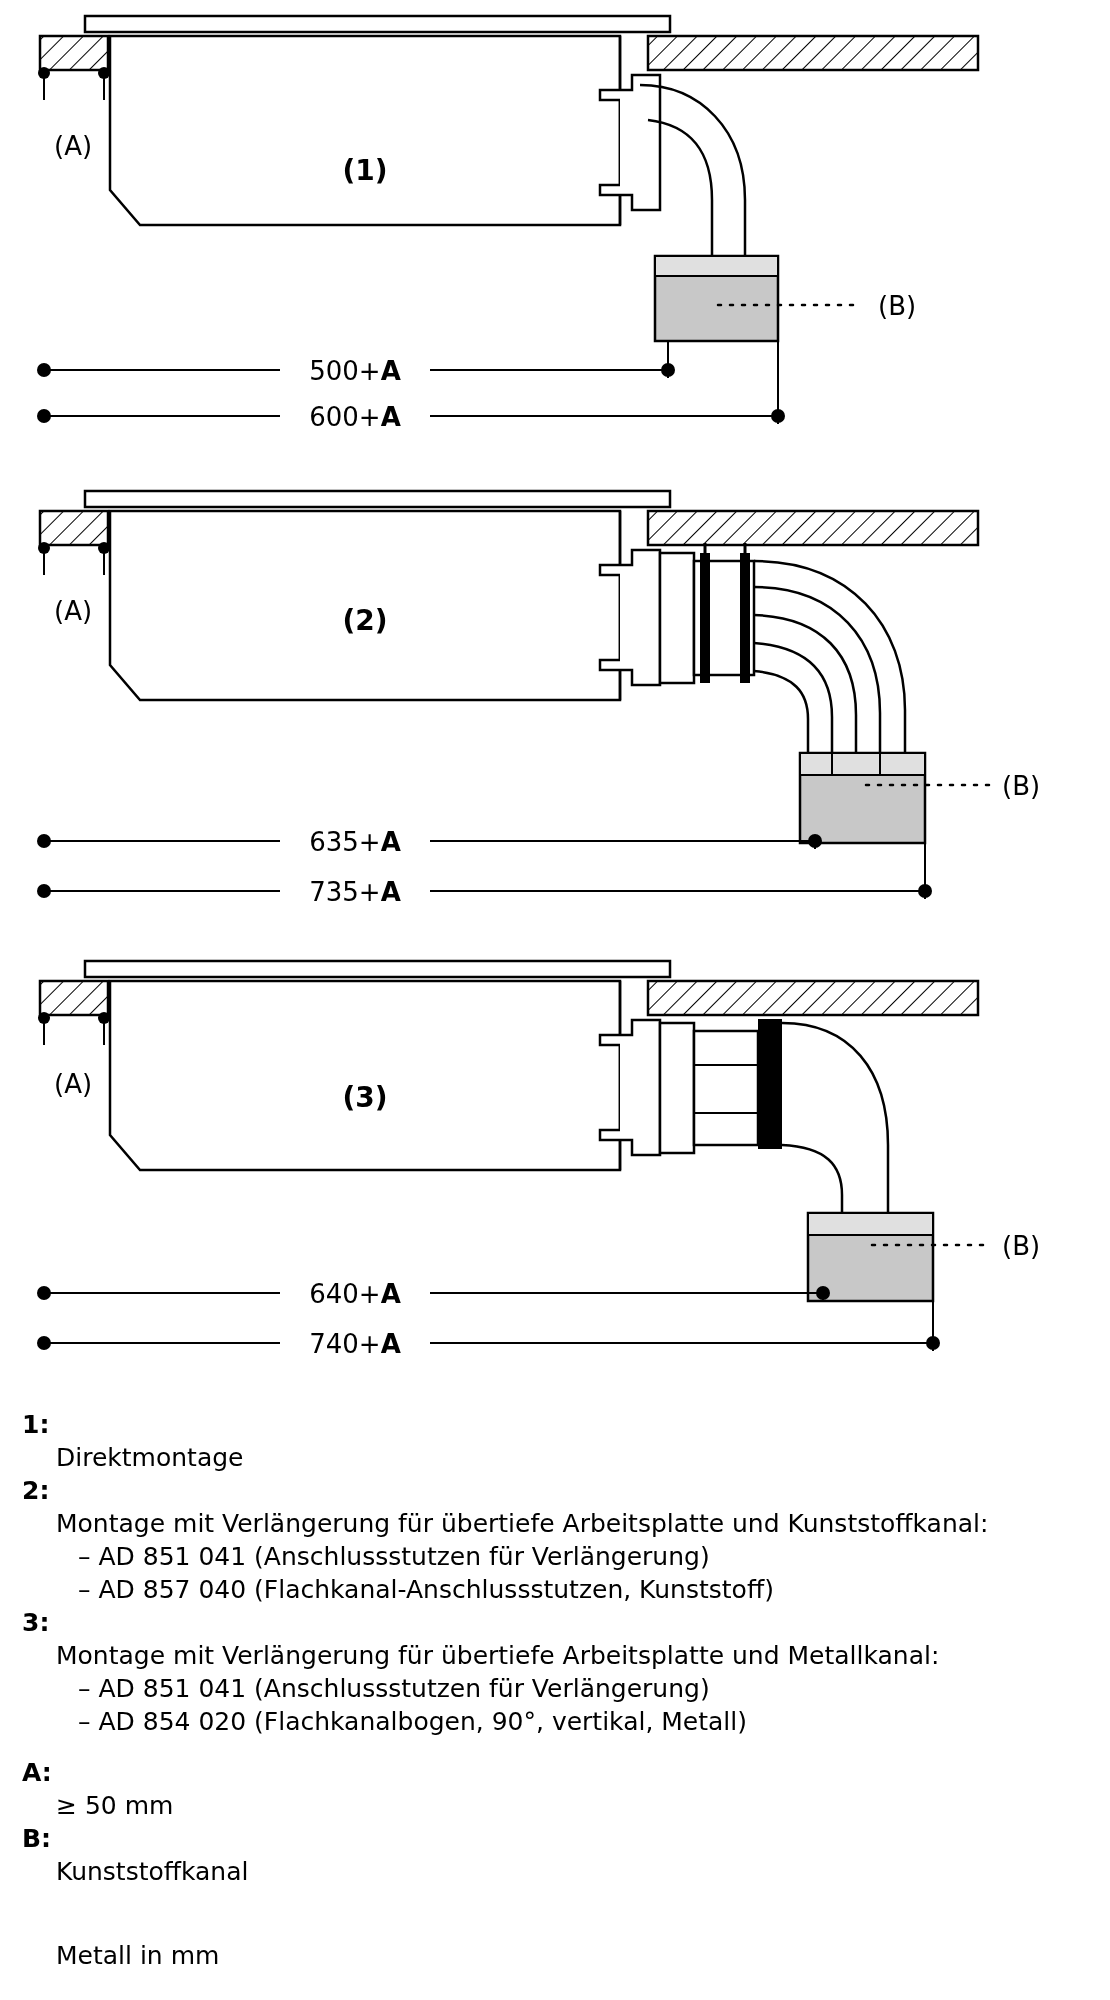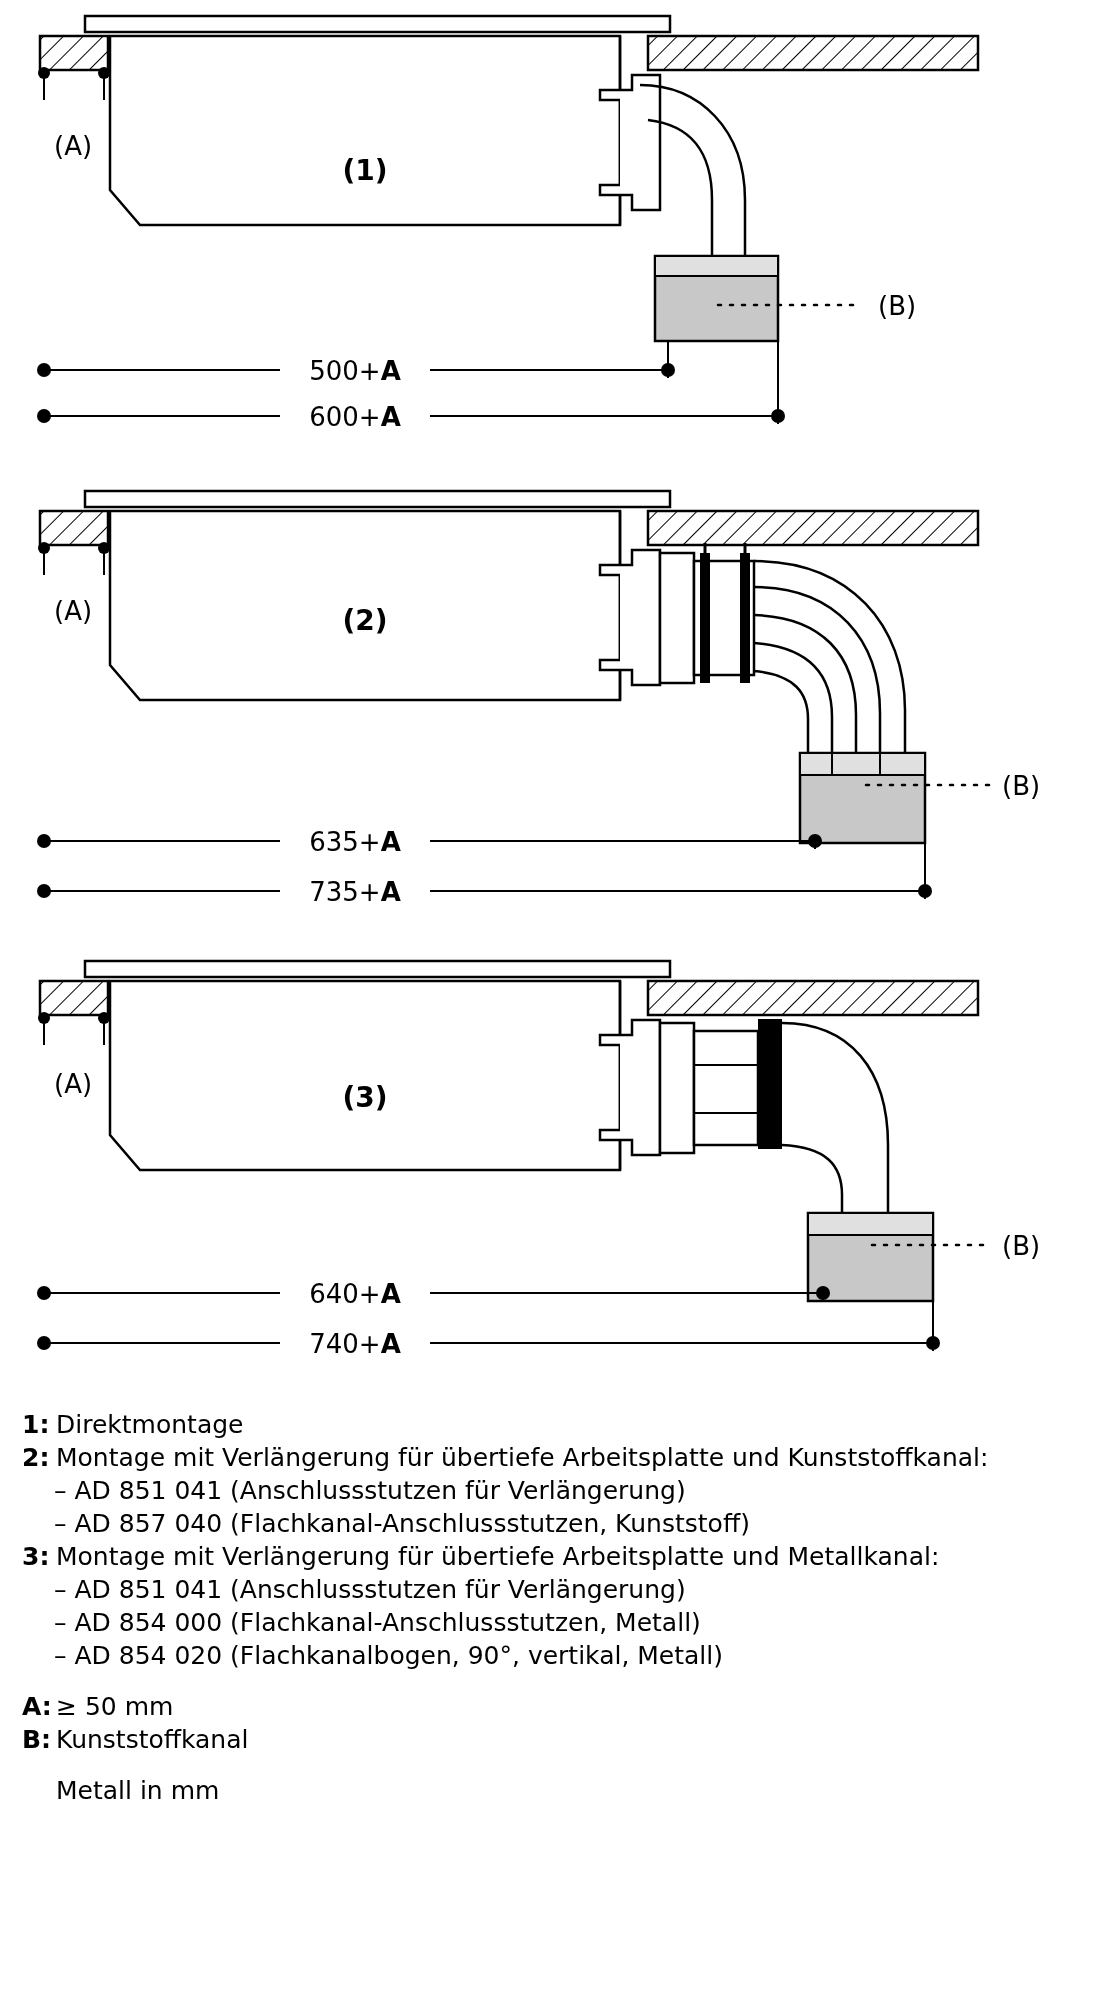--- a/index.html
+++ b/index.html
@@ -43,23 +43,24 @@
   .legend-key {
     font-weight: bold;
     width: 34px;
     flex: 0 0 34px;
     text-align: left;
     padding-left: 22px;
     box-sizing: content-box;
   }
   .legend-text {
     flex: 1 1 auto;
+    margin-top: 33px;
   }
   .legend-sub {
-    padding-left: 54px;
+    padding-left: 78px;
   }
   .legend-gap {
     height: 18px;
   }
   svg {
     display: block;
   }
   .dimtext {
     font-family: "DejaVu Sans", "Liberation Sans", sans-serif;
     font-size: 26px;
@@ -254,21 +255,20 @@
       <span class="legend-text">Montage mit Verlängerung für übertiefe Arbeitsplatte und Kunststoffkanal:</span>
     </div>
     <div class="legend-sub">– AD 851 041 (Anschlussstutzen für Verlängerung)</div>
     <div class="legend-sub">– AD 857 040 (Flachkanal-Anschlussstutzen, Kunststoff)</div>
 
     <div class="legend-row">
       <span class="legend-key">3:</span>
       <span class="legend-text">Montage mit Verlängerung für übertiefe Arbeitsplatte und Metallkanal:</span>
     </div>
     <div class="legend-sub">– AD 851 041 (Anschlussstutzen für Verlängerung)</div>
-    <div class="legend-sub">– AD 854 000 (Flachkanal-Anschlussstutzen, Metall)</div>
     <div class="legend-sub">– AD 854 020 (Flachkanalbogen, 90°, vertikal, Metall)</div>
 
     <div class="legend-gap"></div>
 
     <div class="legend-row">
       <span class="legend-key">A:</span>
       <span class="legend-text">≥ 50 mm</span>
     </div>
 
     <div class="legend-row">

